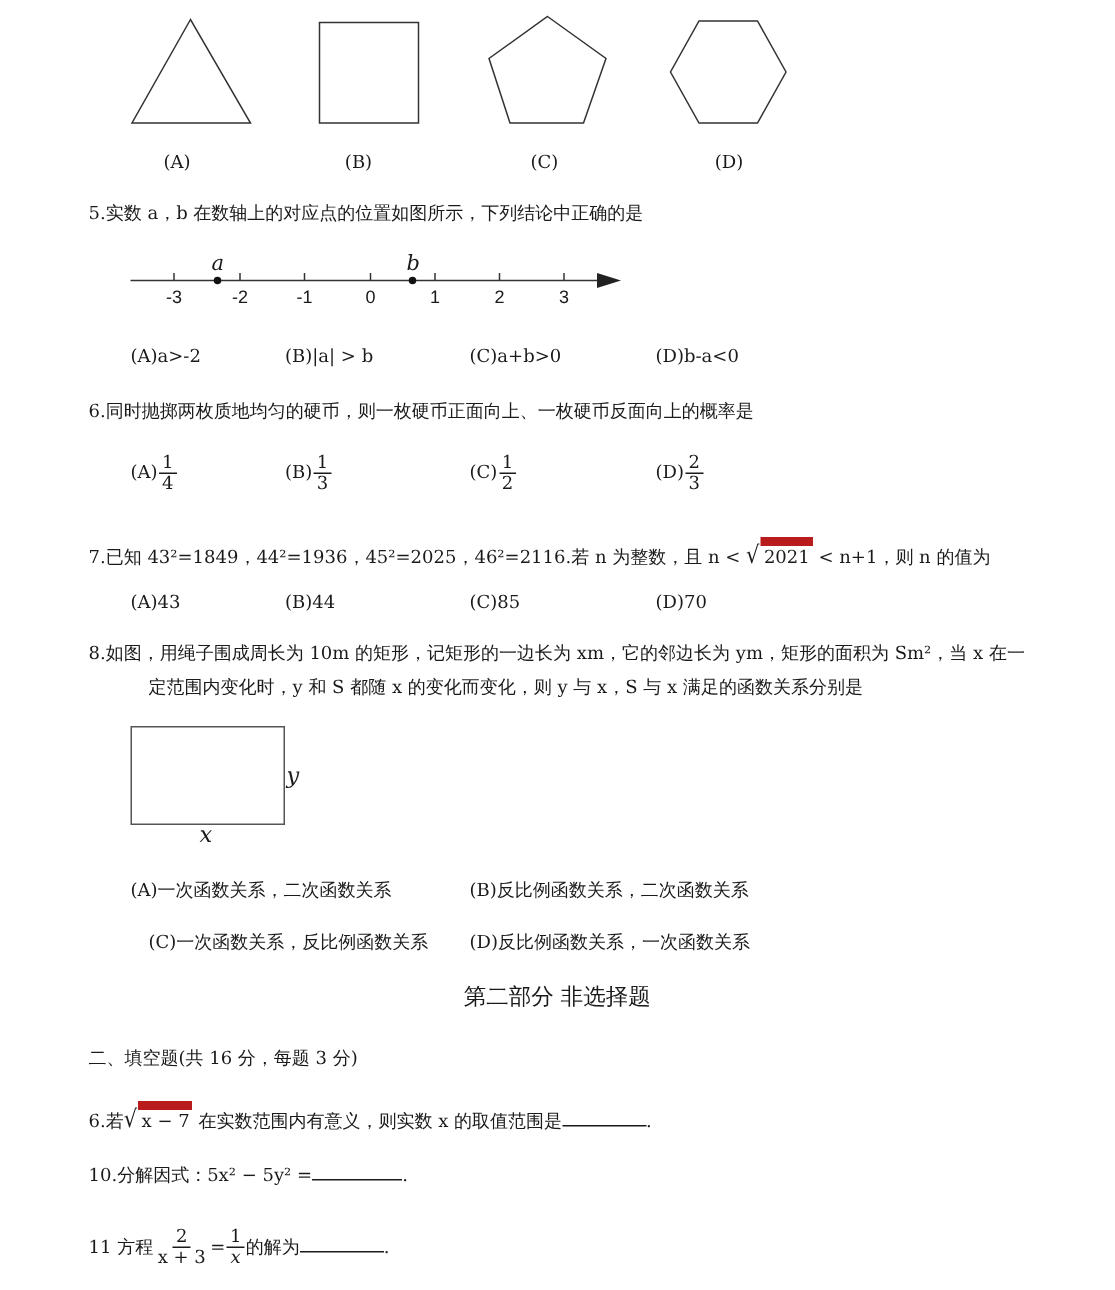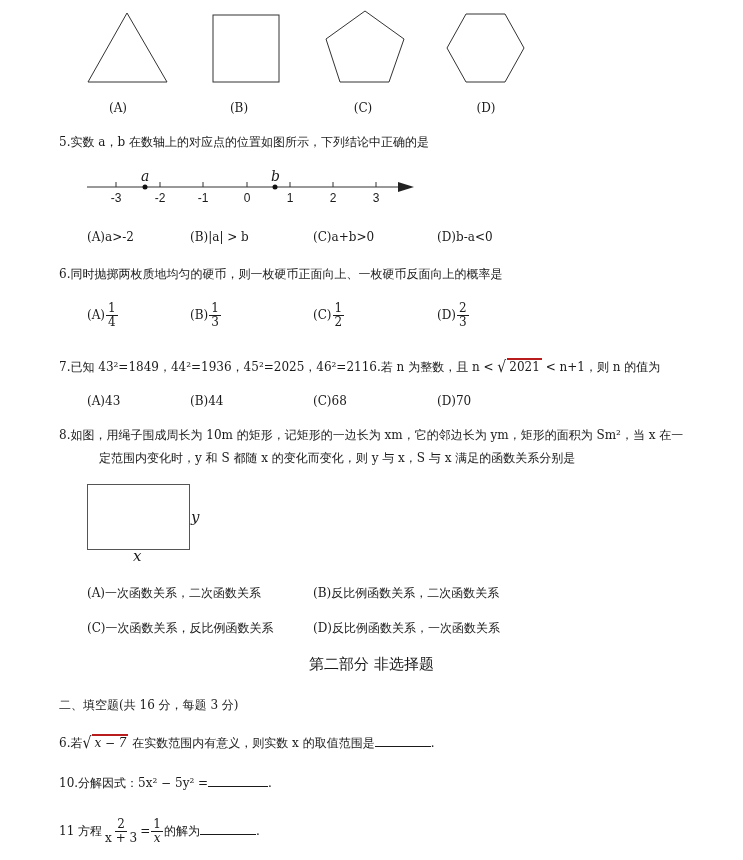--- a/index.html
+++ b/index.html
@@ -5,21 +5,21 @@
     html, body { margin:0; padding:0; background:#ffffff; }
     body { width:743px; height:860px; position:relative; overflow:hidden;
       font-family:"DejaVu Serif","Liberation Serif",serif; color:#1a1a1a; font-size:12px; }
     .abs { position:absolute; }
     .line { position:absolute; left:59px; font-size:12px; white-space:nowrap; line-height:16px; }
     .opt { position:absolute; font-size:12px; white-space:nowrap; line-height:16px; }
     .shape-label { position:absolute; font-size:12px; text-align:center; width:40px; }
     .frac { display:inline-flex; flex-direction:column; align-items:center; vertical-align:middle; font-size:12px; line-height:13px; margin:0 1px; }
     .frac .num { border-bottom:1px solid #1a1a1a; padding:0 2px; }
     .frac .den { padding:0 2px; }
-    .sqrt { display:inline-block; border-top:2px solid #b91c1c; padding:0 2px; margin-left:1px; line-height:14px; }
+    .sqrt { display:inline-block; border-top:6px solid #b91c1c; padding:0 2px; margin-left:1px; line-height:14px; }
     .rad { display:inline-block; font-size:14px; transform:scaleY(1.15); }
     .blank { display:inline-block; border-bottom:1px solid #1a1a1a; width:56px; height:12px; vertical-align:baseline; }
     .section-title { position:absolute; left:0; width:743px; text-align:center; font-size:15px; top:655px; }
     .tick-label { position:absolute; font-size:12px; width:24px; text-align:center; font-family:"Liberation Sans",sans-serif; }
   </style>
 </head>
 <body>
 
 <svg class="abs" style="left:0;top:0" width="743" height="100">
   <polygon points="127,13 88,82 167,82" fill="none" stroke="#333" stroke-width="1"></polygon>
@@ -86,40 +86,40 @@
       <span class="num">2</span>
       <span class="den">3</span>
     </span>
 </div>
 
 <div class="line" style="top:358px">
   <span>7.已知 43²=1849，44²=1936，45²=2025，46²=2116.若 n 为整数，且 n &lt; </span><span class="rad">√</span><span class="sqrt">2021</span><span> &lt; n+1，则 n 的值为</span>
 </div>
 <div class="opt" style="left:87px;top:393px">(A)43</div>
 <div class="opt" style="left:190px;top:393px">(B)44</div>
-<div class="opt" style="left:313px;top:393px">(C)68</div>
+<div class="opt" style="left:313px;top:393px">(C)85</div>
 <div class="opt" style="left:437px;top:393px">(D)70</div>
 
 <div class="line" style="top:427px">8.如图，用绳子围成周长为 10m 的矩形，记矩形的一边长为 xm，它的邻边长为 ym，矩形的面积为 Sm²，当 x 在一</div>
 <div class="line" style="top:450px;left:99px">定范围内变化时，y 和 S 都随 x 的变化而变化，则 y 与 x，S 与 x 满足的函数关系分别是</div>
 
 <div class="abs" style="left:87px;top:484px;width:101px;height:64px;border:1px solid #555"></div>
 <div class="abs" style="left:191px;top:508px;font-style:italic;font-size:15px">y</div>
 <div class="abs" style="left:133px;top:547px;font-style:italic;font-size:15px">x</div>
 
 <div class="opt" style="left:87px;top:585px">(A)一次函数关系，二次函数关系</div>
 <div class="opt" style="left:313px;top:585px">(B)反比例函数关系，二次函数关系</div>
-<div class="opt" style="left:87px;top:620px">(C)一次函数关系，反比例函数关系</div>
+<div class="opt" style="left:99px;top:620px">(C)一次函数关系，反比例函数关系</div>
 <div class="opt" style="left:313px;top:620px">(D)反比例函数关系，一次函数关系</div>
 
 <div class="section-title">第二部分  非选择题</div>
 <div class="line" style="top:697px">二、填空题(共 16 分，每题 3 分)</div>
 
 <div class="line" style="top:734px">
-  <span>6.若</span><span class="rad">√</span><span class="sqrt" style="font-style:italic">x − 7</span><span> 在实数范围内有意义，则实数 x 的取值范围是</span><span class="blank"></span><span>.</span>
+  <span>6.若</span><span class="rad">√</span><span class="sqrt" style="">x − 7</span><span> 在实数范围内有意义，则实数 x 的取值范围是</span><span class="blank"></span><span>.</span>
 </div>
 
 <div class="line" style="top:774px">
   <span>10.分解因式：</span><span>5x² − 5y² =</span><span class="blank" style="width:60px"></span><span>.</span>
 </div>
 
 <div class="line" style="top:816px;line-height:30px">
   <span>11 方程</span><span class="frac">
       <span class="num">2</span>
       <span class="den">x + 3</span>

